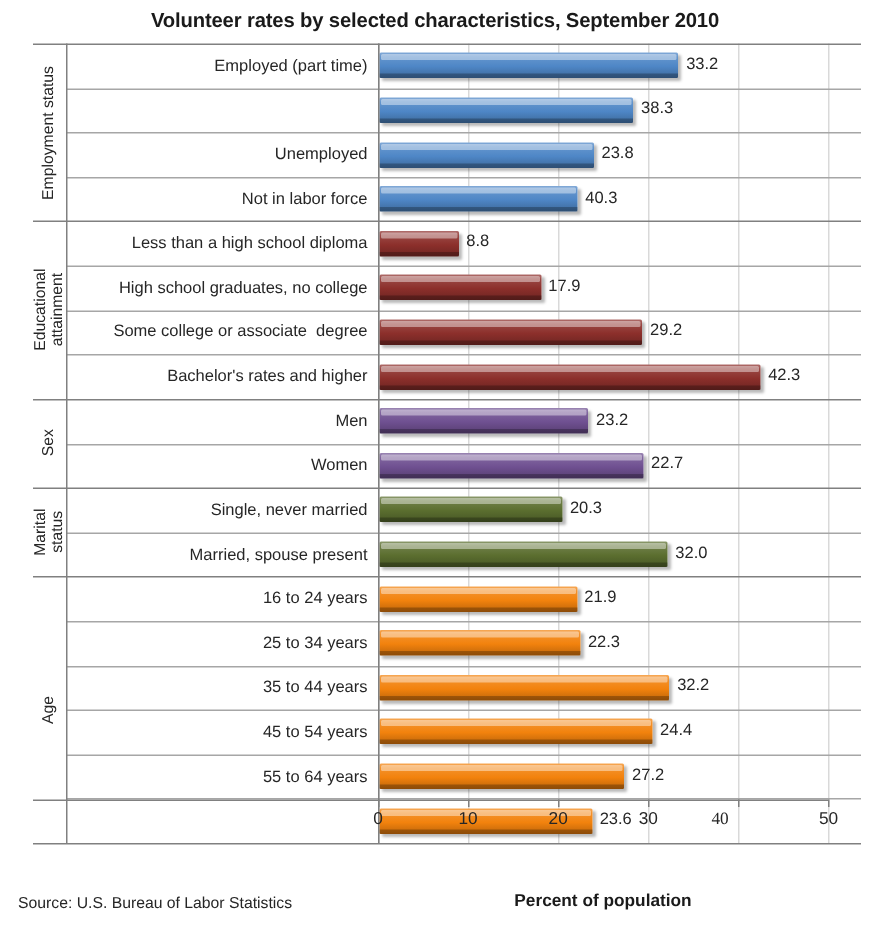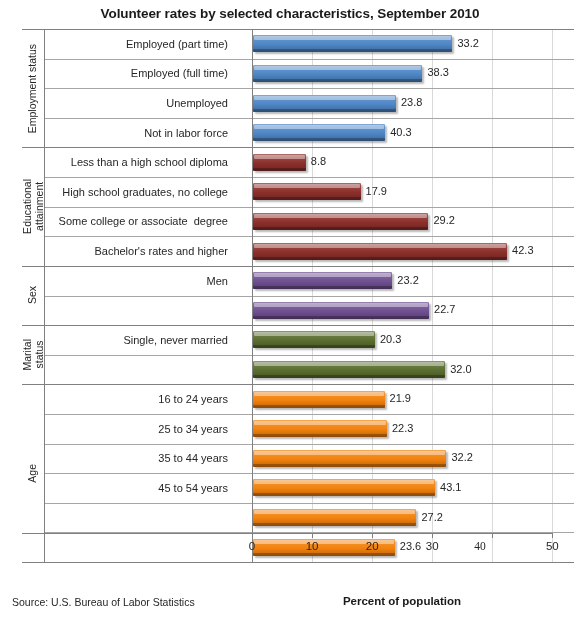--- a/index.html
+++ b/index.html
@@ -73,21 +73,21 @@
     width: 208px;
     height: 100%;
   }
   .label-cell {
     position: absolute;
     left: 0;
     width: 208px;
     display: flex;
     align-items: center;
     justify-content: flex-end;
-    padding-right: 24px;
+    padding-right: 7px;
     box-sizing: border-box;
     font-size: 11px;
     color: #262626;
     white-space: pre;
     text-align: right;
   }
 
   
   .plot-area {
     position: absolute;
@@ -221,33 +221,35 @@
       <div class="group-cell" style="top: 296.111px; height: 59.2222px;">
         <span>Marital
 status</span>
       </div>
       <div class="group-cell" style="top: 355.333px; height: 177.667px;">
         <span>Age</span>
       </div>
     </div>
   <div class="label-col" id="label-col">
       <div class="label-cell" style="top: 0px; height: 29.6111px;">Employed (part time)</div>
-      <div class="label-cell" style="top: 29.6111px; height: 29.6111px;">Employed (full time)</div>
       <div class="label-cell" style="top: 88.8333px; height: 29.6111px;">Not in labor force</div>
       <div class="label-cell" style="top: 59.2222px; height: 29.6111px;">Unemployed</div>
       <div class="label-cell" style="top: 118.444px; height: 29.6111px;">Less than a high school diploma</div>
       <div class="label-cell" style="top: 148.056px; height: 29.6111px;">High school graduates, no college</div>
       <div class="label-cell" style="top: 177.667px; height: 29.6111px;">Some college or associate  degree</div>
       <div class="label-cell" style="top: 207.278px; height: 29.6111px;">Bachelor's rates and higher</div>
       <div class="label-cell" style="top: 236.889px; height: 29.6111px;">Men</div>
+      <div class="label-cell" style="top: 266.5px; height: 29.6111px;">Women</div>
       <div class="label-cell" style="top: 296.111px; height: 29.6111px;">Single, never married</div>
+      <div class="label-cell" style="top: 325.722px; height: 29.6111px;">Married, spouse present</div>
       <div class="label-cell" style="top: 355.333px; height: 29.6111px;">16 to 24 years</div>
       <div class="label-cell" style="top: 384.944px; height: 29.6111px;">25 to 34 years</div>
       <div class="label-cell" style="top: 414.556px; height: 29.6111px;">35 to 44 years</div>
       <div class="label-cell" style="top: 444.167px; height: 29.6111px;">45 to 54 years</div>
+      <div class="label-cell" style="top: 473.778px; height: 29.6111px;">55 to 64 years</div>
     </div>
   <div class="plot-area" id="plot-area">
       <div class="gridline zero" style="left: 0px;"></div>
       <div class="gridline" style="left: 60.0746px;"></div>
       <div class="gridline" style="left: 120.149px;"></div>
       <div class="gridline" style="left: 180.224px;"></div>
       <div class="gridline" style="left: 240.299px;"></div>
       <div class="gridline" style="left: 300.373px;"></div>
       <div class="bar" style="left: 1px; width: 199.448px; top: 6.30556px; background: linear-gradient(rgb(131, 170, 215) 0%, rgb(99, 149, 205) 18%, rgb(78, 134, 198) 55%, rgb(61, 105, 154) 100%);">
         <div class="hi"></div>
@@ -321,21 +323,21 @@
       <div class="val" style="left: 139.966px; top: 392.75px;">22.3</div>
       <div class="bar" style="left: 1px; width: 193.44px; top: 420.861px; background: linear-gradient(rgb(246, 168, 86) 0%, rgb(244, 145, 42) 18%, rgb(242, 130, 13) 55%, rgb(189, 101, 10) 100%);">
         <div class="hi"></div>
         <div class="lo"></div>
       </div>
       <div class="val" style="left: 199.44px; top: 422.361px;">32.2</div>
       <div class="bar" style="left: 1px; width: 182.026px; top: 450.472px; background: linear-gradient(rgb(246, 168, 86) 0%, rgb(244, 145, 42) 18%, rgb(242, 130, 13) 55%, rgb(189, 101, 10) 100%);">
         <div class="hi"></div>
         <div class="lo"></div>
       </div>
-      <div class="val" style="left: 188.026px; top: 451.972px;">43.1</div>
+      <div class="val" style="left: 188.026px; top: 451.972px;">24.4</div>
       <div class="bar" style="left: 1px; width: 163.403px; top: 480.083px; background: linear-gradient(rgb(246, 168, 86) 0%, rgb(244, 145, 42) 18%, rgb(242, 130, 13) 55%, rgb(189, 101, 10) 100%);">
         <div class="hi"></div>
         <div class="lo"></div>
       </div>
       <div class="val" style="left: 169.403px; top: 481.583px;">27.2</div>
       <div class="bar" style="left: 1px; width: 141.776px; top: 509.694px; background: linear-gradient(rgb(246, 168, 86) 0%, rgb(244, 145, 42) 18%, rgb(242, 130, 13) 55%, rgb(189, 101, 10) 100%);">
         <div class="hi"></div>
         <div class="lo"></div>
       </div>
       <div class="val" style="left: 147.776px; top: 511.194px;">23.6</div>

